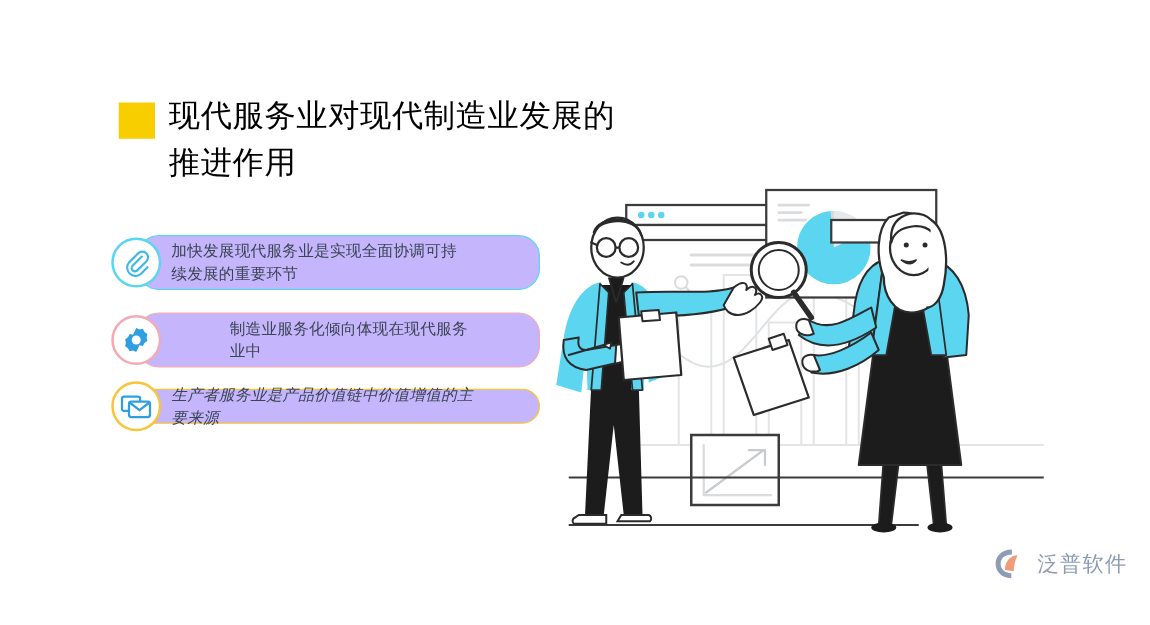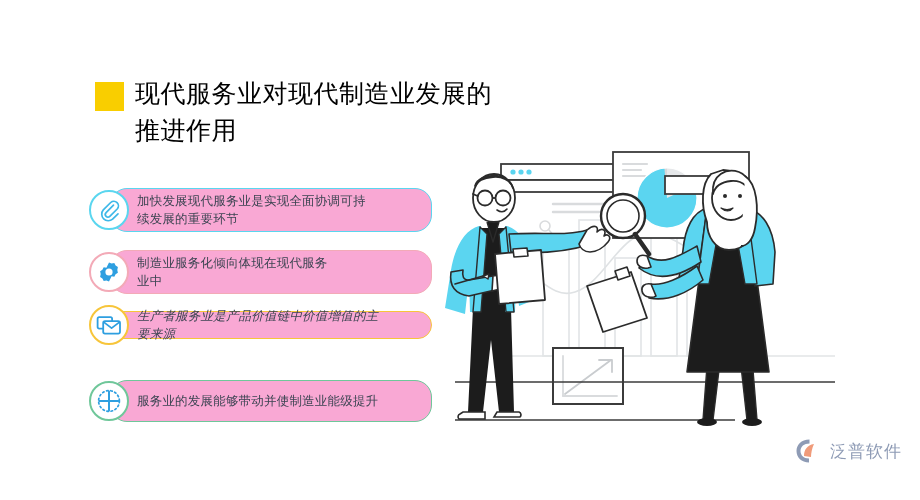--- a/index.html
+++ b/index.html
@@ -52,21 +52,21 @@
     font-weight: 400;
   }
 
   
   .card {
     position: absolute;
     left: 110px;
     box-sizing: border-box;
     border: 1.6px solid #ccc;
     border-radius: 17px;
-    background: #f9a8d4;
+    background: #c4b5fd;
     display: flex;
     align-items: center;
     padding-left: 26px;
     padding-right: 10px;
   }
   .card-text {
     font-size: 12.5px;
     line-height: 18.5px;
     color: #3c4452;
     white-space: pre-line;
@@ -84,21 +84,21 @@
     box-sizing: border-box;
     display: flex;
     align-items: center;
     justify-content: center;
     border: 2px solid #ccc;
   }
   .card-icon svg { display: block; }
 
   #card-0 { top: 188px;  width: 322px; height: 44px; border-color: #5ad6ef; }
   #card-0 .card-icon { border-color: #5ad6ef; }
-  #card-1 { top: 250px;  width: 322px; height: 44px; border-color: #f3aab7; }
+  #card-1 { top: 250px;  width: 322px; height: 44px; border-color: #f3aab7; justify-content: center; }
   #card-1 .card-icon { border-color: #f3aab7; }
   #card-2 { top: 311px;  width: 322px; height: 28px; border-color: #f7c53a; font-style: italic; }
   #card-2 .card-icon { border-color: #f7c53a; }
   #card-3 { top: 380px;  width: 322px; height: 42px; border-color: #6fc79a; }
   #card-3 .card-icon { border-color: #6fc79a; }
 
   
   #illustration {
     position: absolute;
     left: 435px;
@@ -176,29 +176,20 @@
       <svg width="26" height="24" viewBox="0 0 26 24">
         <rect x="1.6" y="4.2" width="14.5" height="11.5" rx="1.6" fill="none" stroke="#2e9fe0" stroke-width="1.8"></rect>
         <rect x="7.2" y="8.2" width="16.8" height="12.4" rx="1.8" fill="#ffffff" stroke="#2e9fe0" stroke-width="1.8"></rect>
         <path d="M8.4 9.6 L15.6 15.1 L22.8 9.6" fill="none" stroke="#2e9fe0" stroke-width="1.8" stroke-linecap="round" stroke-linejoin="round"></path>
       </svg>
     </div>
     <div class="card-text">生产者服务业是产品价值链中价值增值的主
 要来源</div>
   </div>
 
-  <div class="card" id="card-3">
-    <div class="card-icon">
-      <svg width="26" height="26" viewBox="0 0 26 26">
-        <circle cx="13" cy="13" r="10.4" fill="none" stroke="#2e9fe0" stroke-width="1.7" stroke-dasharray="1.6 2.6" stroke-linecap="round"></circle>
-        <path d="M13 3.4 V22.6 M3.4 13 H22.6" stroke="#2e9fe0" stroke-width="2" stroke-linecap="round"></path>
-      </svg>
-    </div>
-    <div class="card-text">服务业的发展能够带动并使制造业能级提升</div>
-  </div>
 
   <div id="illustration">
     <svg width="420" height="290" viewBox="0 0 420 290" fill="none">
       <defs>
         <clipPath id="clipAll">
             <rect x="0" y="0" width="420" height="290"></rect>
           </clipPath>
       </defs>
       <g clip-path="url(#clipAll)">
 

